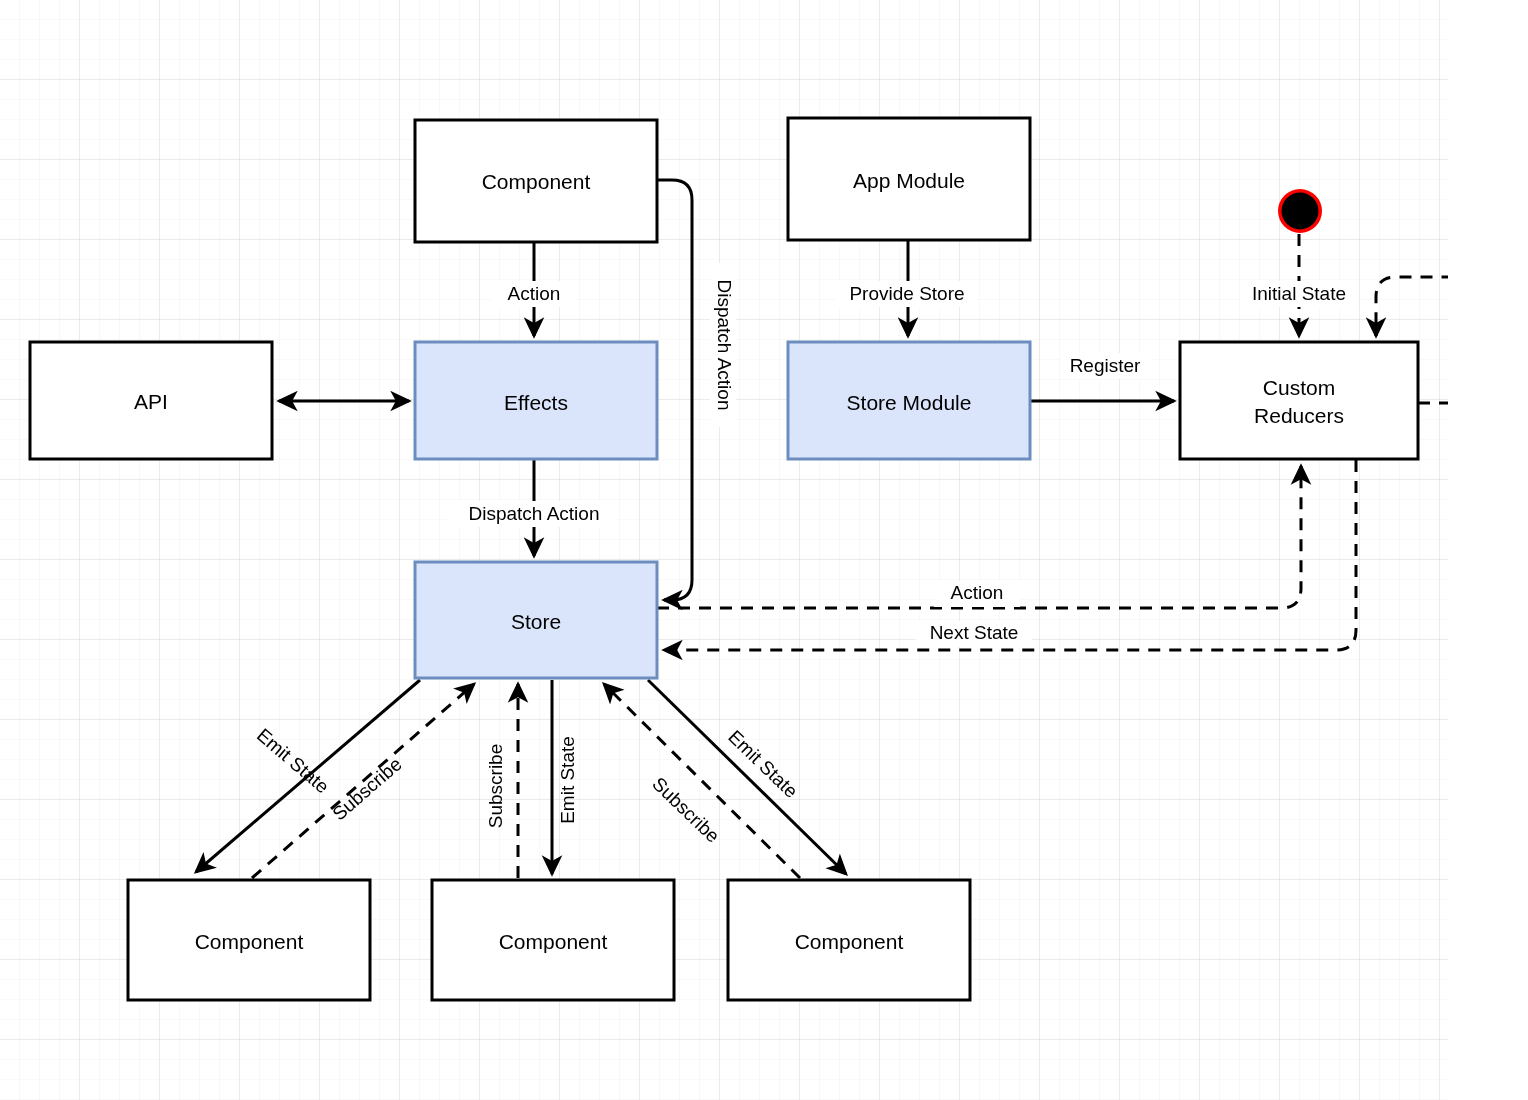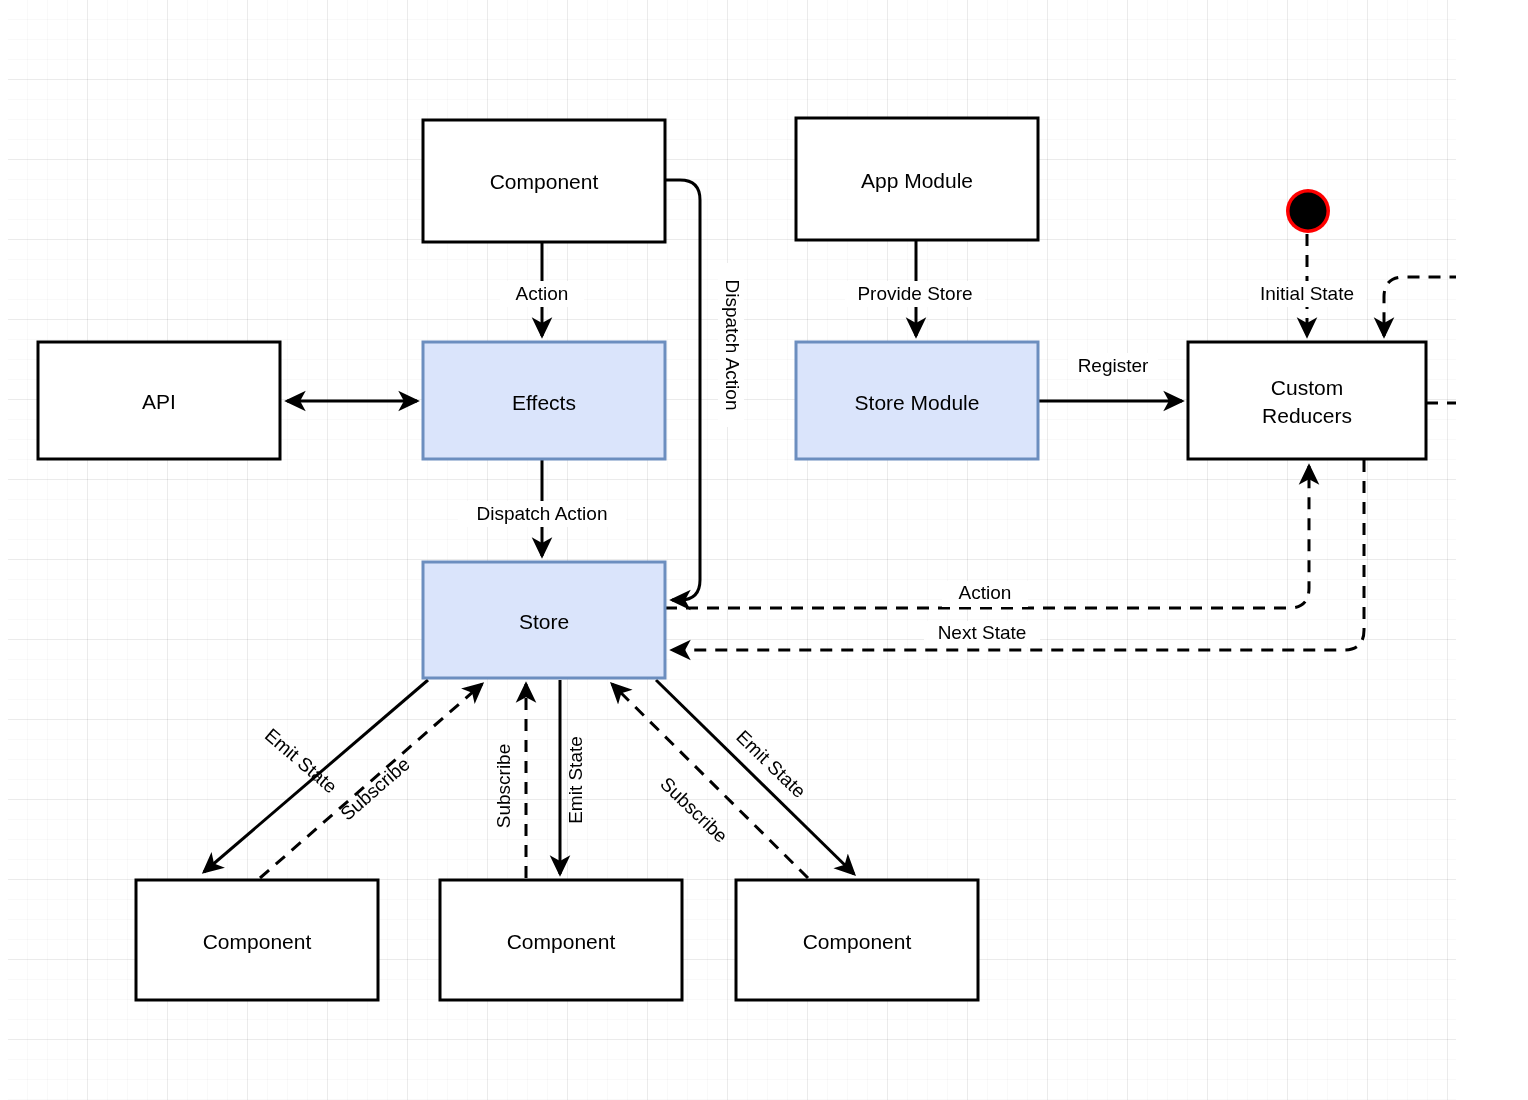--- a/index.html
+++ b/index.html
@@ -15,21 +15,20 @@
     background-color: #ffffff;
     background-image:
       linear-gradient(to right, rgba(0,0,0,0.055) 1px, transparent 1px),
       linear-gradient(to bottom, rgba(0,0,0,0.055) 1px, transparent 1px),
       linear-gradient(to right, rgba(0,0,0,0.022) 1px, transparent 1px),
       linear-gradient(to bottom, rgba(0,0,0,0.022) 1px, transparent 1px);
     background-size: 80px 80px, 80px 80px, 20px 20px, 20px 20px;
     background-position: -1px -1px, -1px -1px, -1px -1px, -1px -1px;
     overflow: hidden;
     font-family: "Liberation Sans", sans-serif;
-    margin-left: 8px;
   }
   svg.layer {
     position: absolute;
     left: 0; top: 0;
     width: 1528px;
     height: 1100px;
   }
   .node-label {
     font-family: "Liberation Sans", sans-serif;
     font-size: 21px;

